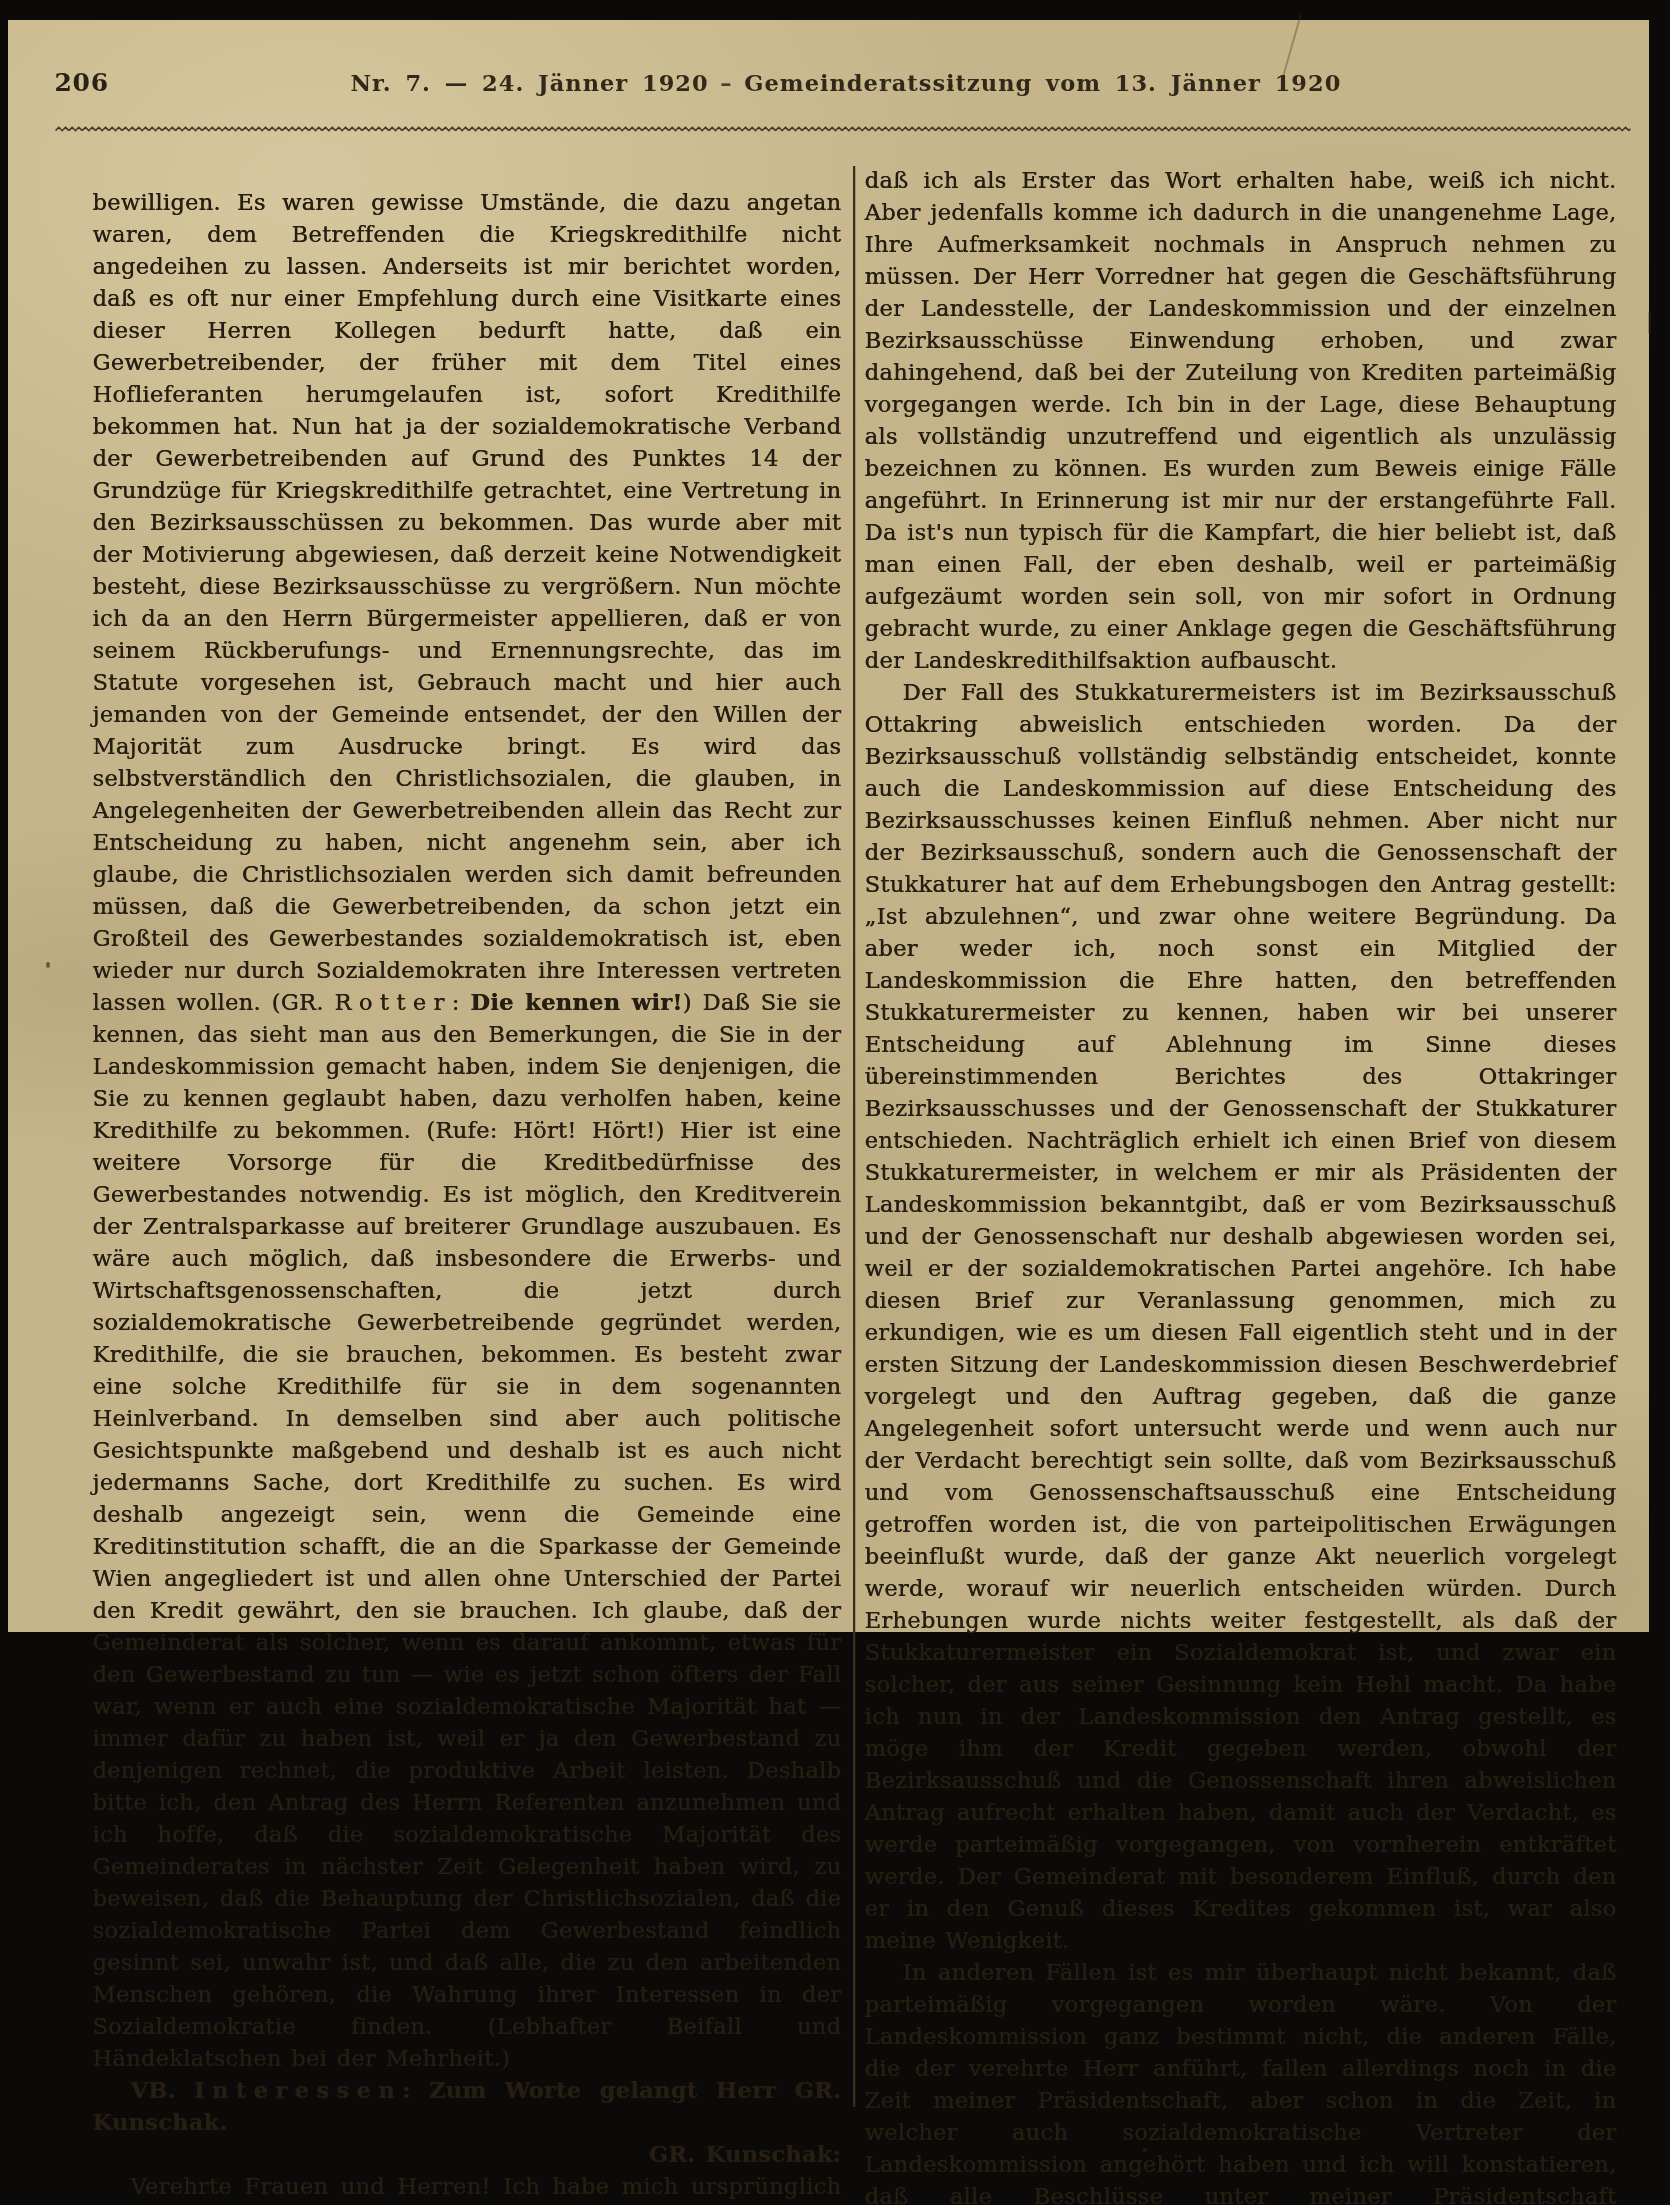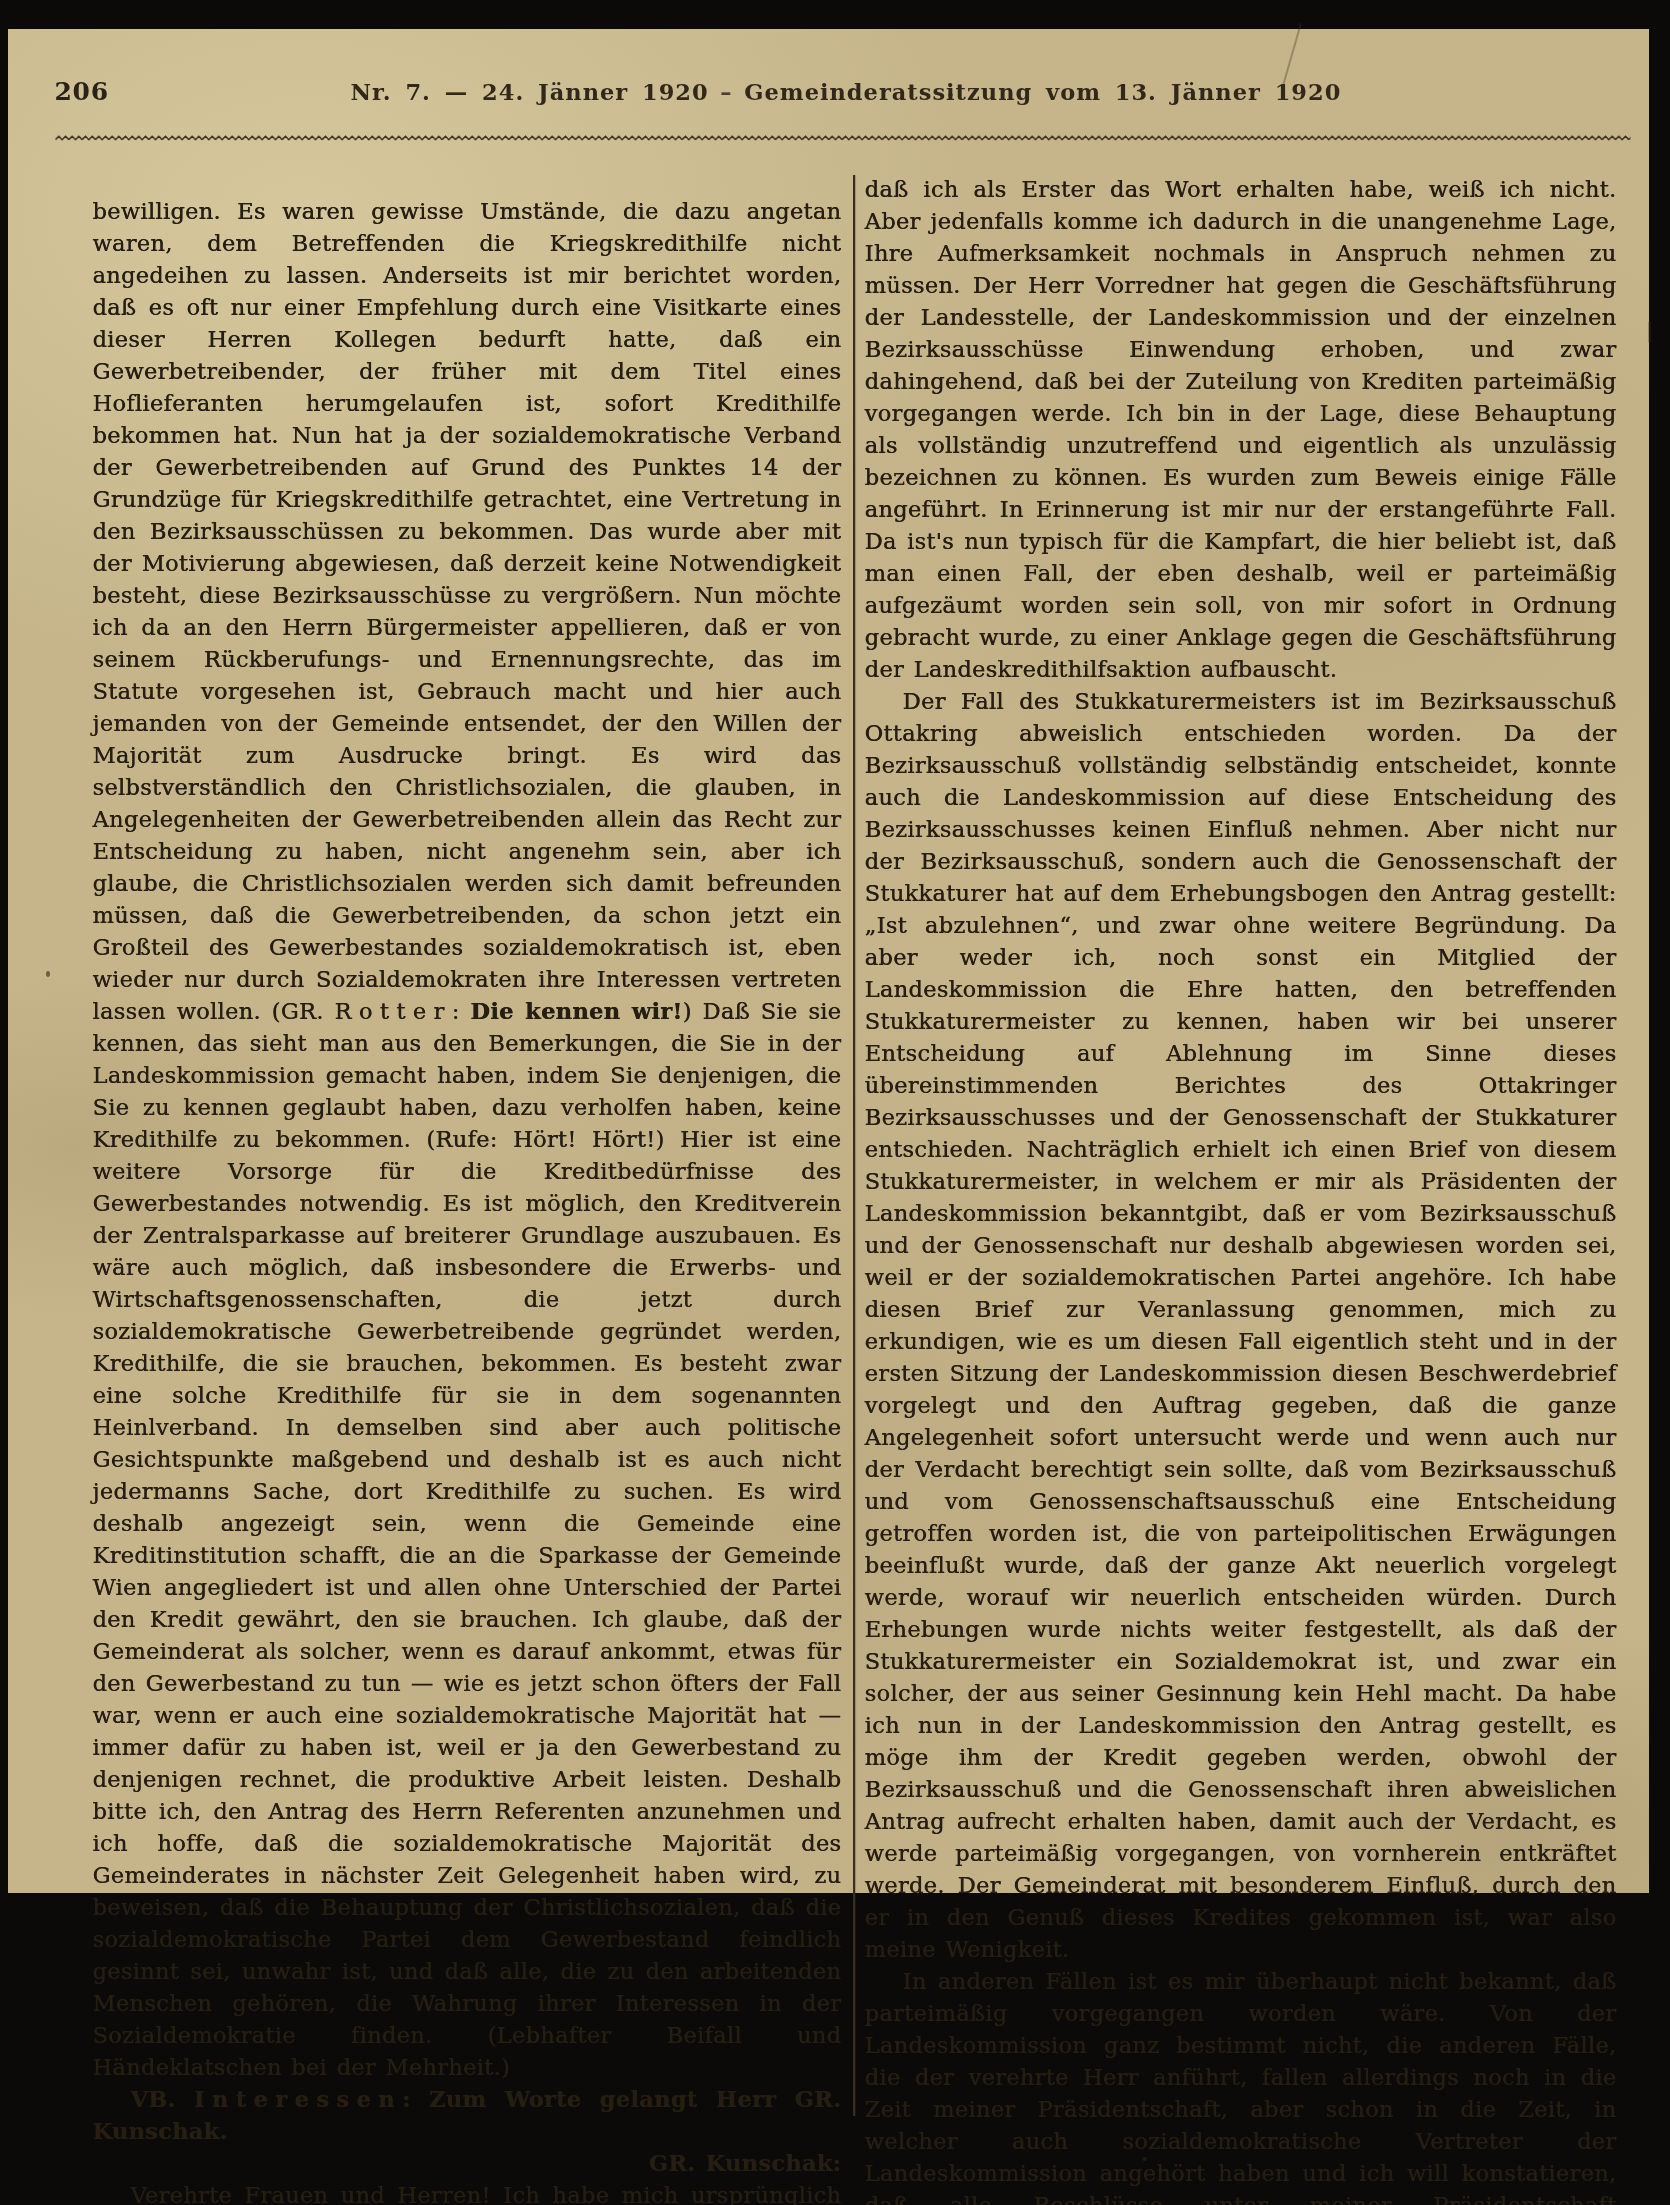--- a/index.html
+++ b/index.html
@@ -5,22 +5,22 @@
   html,body{margin:0;padding:0;}
   body{
     width:1670px;height:2205px;
     background:#0b0a08;
     position:relative;
     overflow:hidden;
     font-family:"DejaVu Serif", serif;
   }
   .paper{
     position:absolute;
-    left:8.4px; top:29px;
-    width:1641px; height:1864px;
+    left:8.4px; top:20px;
+    width:1641px; height:1612px;
     background-color:#c6b58a;
     background-image:
       radial-gradient(1086px 752px at 18% 10%, rgba(255,245,208,0.28), transparent 62%),
       radial-gradient(835px 668px at 82% 28%, rgba(122,102,62,0.10), transparent 60%),
       radial-gradient(919px 835px at 48% 80%, rgba(112,92,56,0.10), transparent 65%),
       radial-gradient(585px 317px at 92% 97%, rgba(92,76,46,0.16), transparent 70%),
       radial-gradient(418px 251px at 4% 60%, rgba(100,84,50,0.12), transparent 70%);
   }
   .page-number{
     position:absolute; left:46px; top:48px;

